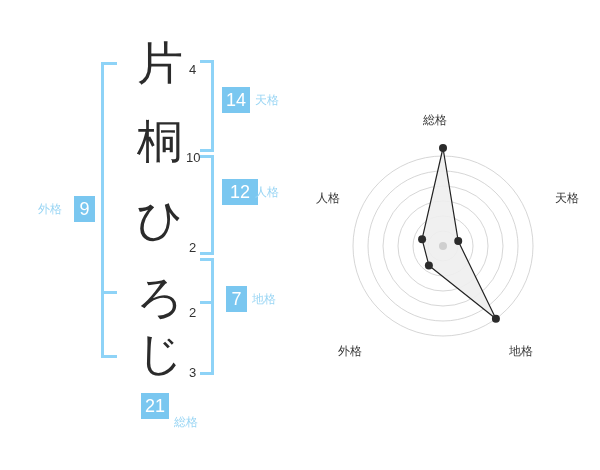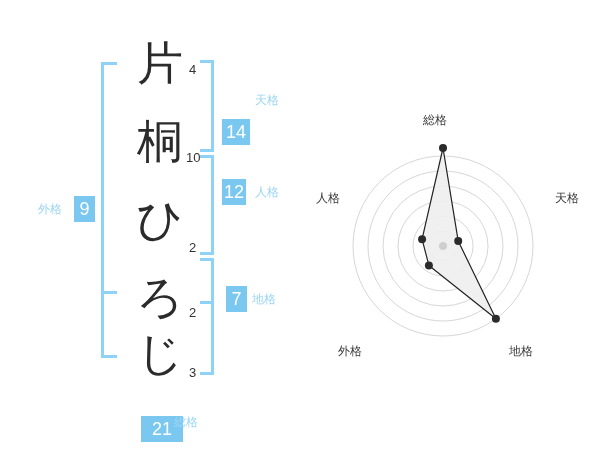--- a/index.html
+++ b/index.html
@@ -109,33 +109,33 @@
     <div class="kanji" style="left:130px;top:330px;">じ</div>
     <div class="stroke-num" style="left:189px;top:365px;">3</div>
 
     <div class="brk brk-right" style="left:200px;top:60px;width:14px;height:92px;"></div>
 
     <div class="brk brk-right" style="left:200px;top:155px;width:14px;height:100px;"></div>
 
     <div class="brk brk-right" style="left:200px;top:258px;width:14px;height:117px;"></div>
     <div class="tick" style="left:200px;top:301px;width:14px;"></div>
 
-    <div class="badge" style="left:222px;top:87px;width:28px;margin-top:32px;">14</div>
+    <div class="badge" style="left:222px;top:87px;width:28px;">14</div>
     <div class="badge-label" style="left:255px;top:87px;">天格</div>
 
-    <div class="badge" style="left:222px;top:179px;width:24px;">12</div>
+    <div class="badge" style="left:222px;top:179px;width:36px;">12</div>
     <div class="badge-label" style="left:255px;top:179px;">人格</div>
 
     <div class="badge" style="left:226px;top:286px;width:21px;">7</div>
     <div class="badge-label" style="left:252px;top:286px;">地格</div>
 
     <div class="badge-label" style="left:38px;top:196px;">外格</div>
     <div class="badge" style="left:74px;top:196px;width:21px;">9</div>
 
-    <div class="badge" style="left:141px;top:416px;width:42px;">21</div>
+    <div class="badge" style="left:141px;top:393px;width:28px;">21</div>
     <div class="badge-label" style="left:174px;top:409px;">総格</div>
   </div>
 
   <div id="radar">
     <svg id="radar-svg" width="280" height="270" viewBox="0 0 280 270" xmlns="http://www.w3.org/2000/svg">
       <g id="radar-rings">
           <circle cx="133" cy="136" r="15" fill="none" stroke="#cccccc" stroke-width="0.8"></circle>
           <circle cx="133" cy="136" r="30" fill="none" stroke="#cccccc" stroke-width="0.8"></circle>
           <circle cx="133" cy="136" r="45" fill="none" stroke="#cccccc" stroke-width="0.8"></circle>
           <circle cx="133" cy="136" r="60" fill="none" stroke="#cccccc" stroke-width="0.8"></circle>

